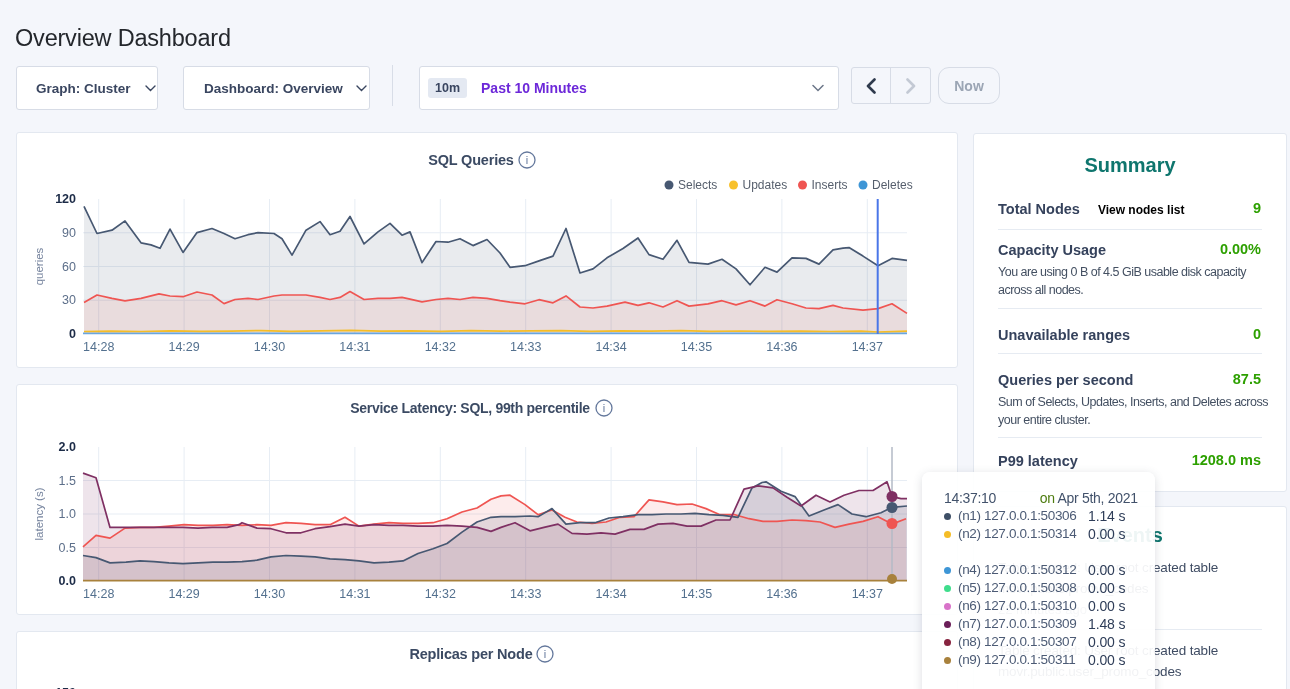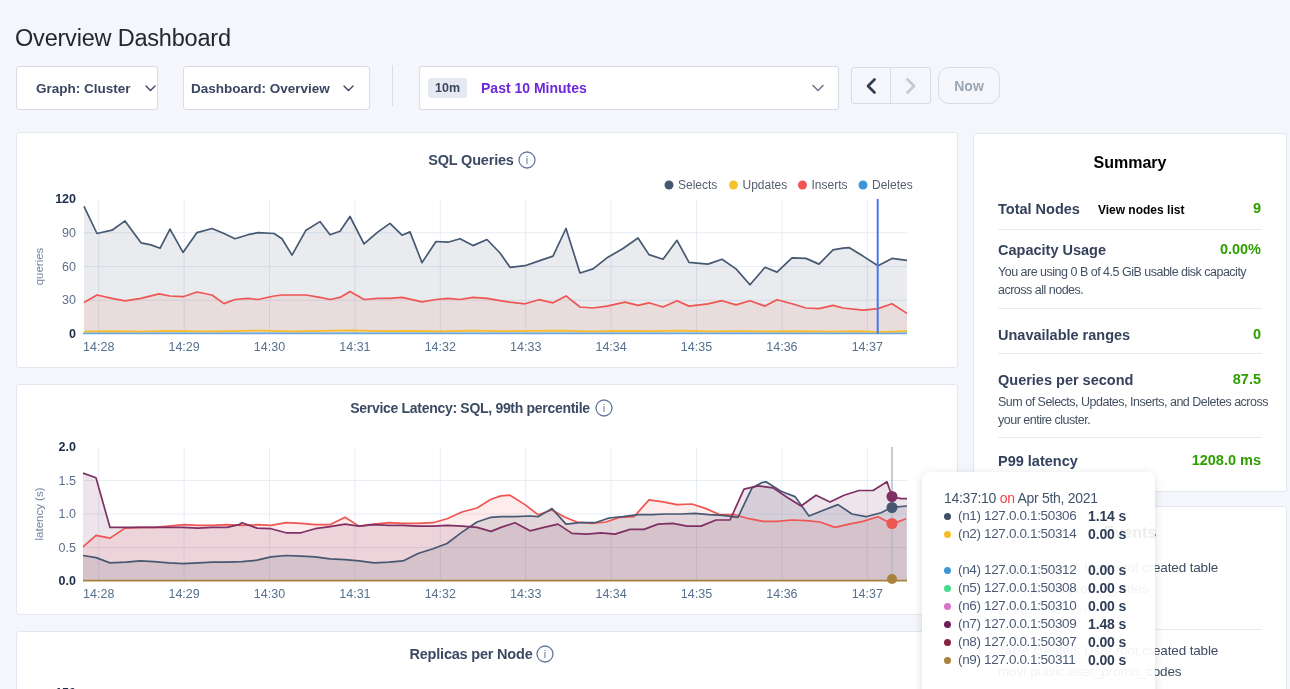--- a/index.html
+++ b/index.html
@@ -13,50 +13,50 @@
 .vsep { position:absolute; left:392px; top:65px; width:1px; height:41px; background:#d8dde7; }
 .badge { display:inline-block; background:#e4e9f2; border-radius:3px; color:#3a4660; font-weight:700;
   font-size:12.5px; padding:3px 7px; }
 .navgrp { position:absolute; left:851px; top:67px; width:80px; height:37px; border:1px solid #d7dce6;
   border-radius:3px; display:flex; }
 .navgrp .cell { width:40px; display:flex; align-items:center; justify-content:center; }
 .navgrp .cell:first-child { border-right:1px solid #d7dce6; }
 .nowbtn { position:absolute; left:938px; top:67px; width:62px; height:37px; border:1px solid #d7dce6;
   border-radius:11px; color:#9ba5b4; font-weight:700; font-size:14px; display:flex; align-items:center; justify-content:center; }
 .card { position:absolute; background:#fff; border:1px solid #e3e8f0; border-radius:3px; }
-.stitle { position:absolute; top:20px; left:0; right:0; text-align:center; font-size:16px; font-weight:700; color:#000000; }
+.stitle { position:absolute; top:20px; left:0; right:0; text-align:center; font-size:20px; font-weight:700; color:#0f766e; }
 .srow { position:absolute; left:24px; right:25px; height:17px; }
 .slabel { font-size:14.5px; font-weight:700; color:#35425c; }
 .slink { font-size:12px; font-weight:700; color:#000000; margin-left:18px; }
 .sval { position:absolute; right:0; top:0; font-size:14.5px; font-weight:700; color:#2da000; }
 .sdesc { position:absolute; left:24px; font-size:12.5px; letter-spacing:-0.5px; color:#445062; line-height:18px; white-space:nowrap; }
 .ssep { position:absolute; left:24px; right:24px; height:1px; background:#e6ebf2; }
 .eline { position:absolute; left:24px; font-size:13.5px; color:#3f4c63; white-space:nowrap; letter-spacing:-0.15px; }
 .etime { position:absolute; left:24px; font-size:13px; color:#7e8a9c; }
 .tooltip { position:absolute; left:922px; top:471.5px; width:233px; height:230px;
   background:rgba(255,255,255,0.93); border-radius:8px; box-shadow:0 2px 10px rgba(60,70,90,0.18); z-index:50; }
 .ttime { position:absolute; left:22px; top:18px; font-size:14px; letter-spacing:-0.3px; color:#42526b; white-space:nowrap; }
-.ton { color:#ef4444; }
+.ton { color:#4d7c0f;padding-left:40px; }
 .trow { position:absolute; left:0; width:100%; height:18px; }
 .tdot { position:absolute; left:21.5px; top:3px; width:7px; height:7px; border-radius:50%; }
 .tlabel { position:absolute; left:36px; top:-2px; font-size:13.5px; letter-spacing:-0.35px; color:#4c5b75; white-space:nowrap; }
-.tval { position:absolute; left:166px; top:-2px; font-size:14px; font-weight:700; letter-spacing:-0.15px; color:#2e3d58; white-space:nowrap;text-align:right; }
+.tval { position:absolute; left:166px; top:-2px; font-size:14px; font-weight:400; letter-spacing:-0.15px; color:#2e3d58; white-space:nowrap;text-align:right; }
 svg text { font-family:"Liberation Sans", sans-serif; }
 </style>
 </head>
 <body>
 <h1>Overview Dashboard</h1>
 
 <div class="dd" style="left:16px;width:142px;padding-left:19px">
   <span class="lbl">Graph: Cluster</span>
   <svg class="chev" style="margin-left:14px" width="11" height="7" viewBox="0 0 11 7">
       <path d="M1 1 L5.5 5.5 L10 1" stroke="#3a4660" stroke-width="1.4" fill="none" stroke-linecap="round"></path>
     </svg>
 </div>
-<div class="dd" style="left:183px;width:187px;padding-left:7px">
+<div class="dd" style="left:183px;width:187px;padding-left:20px">
   <span class="lbl">Dashboard: Overview</span>
   <svg class="chev" style="margin-left:13px" width="11" height="7" viewBox="0 0 11 7">
       <path d="M1 1 L5.5 5.5 L10 1" stroke="#3a4660" stroke-width="1.4" fill="none" stroke-linecap="round"></path>
     </svg>
 </div>
 <div class="vsep"></div>
 <div class="dd" style="left:419px;width:420px;padding-left:8px">
   <span class="badge">10m</span>
   <span class="lbl" style="margin-left:14px;font-size:14px;color:#6d28d9">Past 10 Minutes</span>
   <svg class="chev" style="position:absolute;right:14px" width="12" height="8" viewBox="0 0 12 8">

